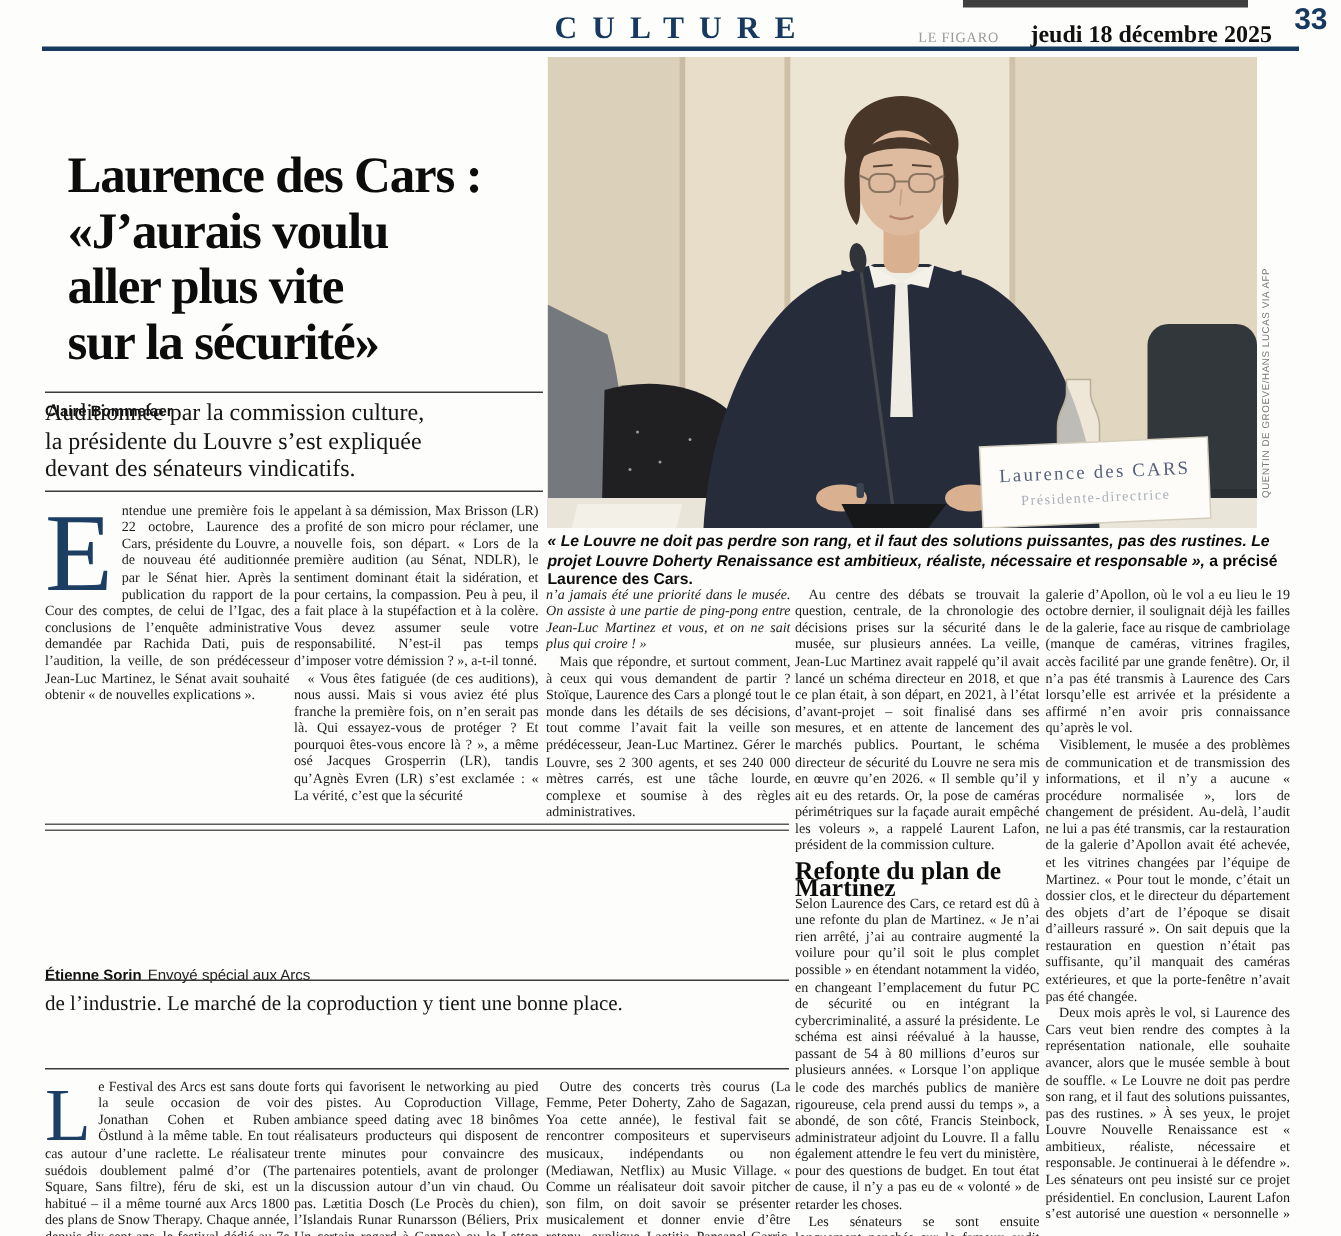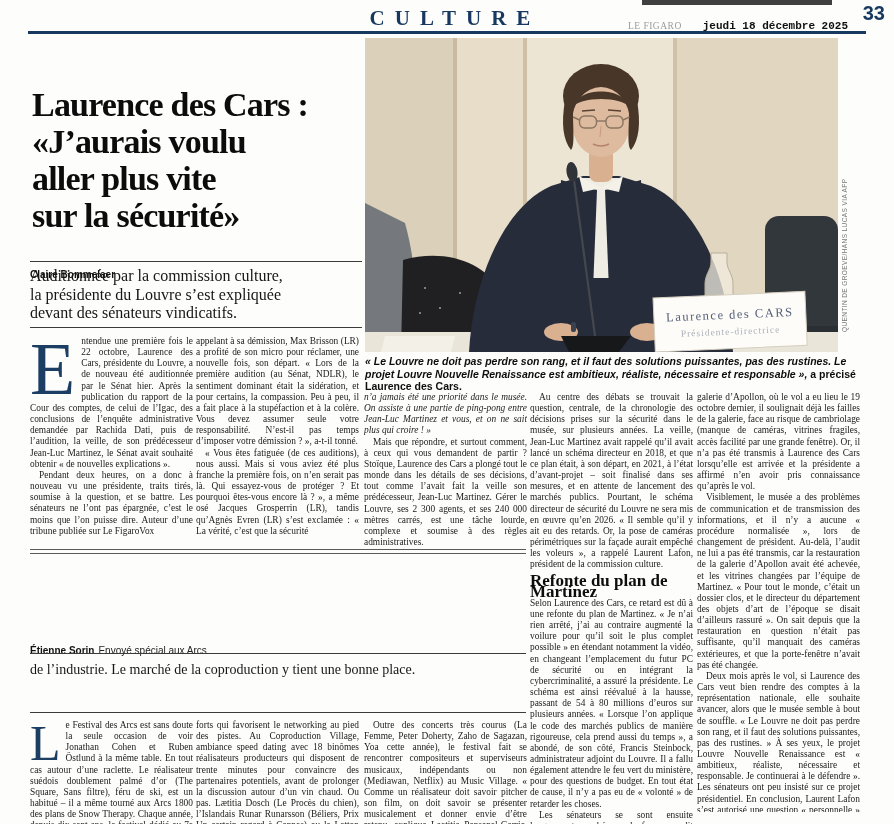--- a/index.html
+++ b/index.html
@@ -5,21 +5,21 @@
   html,body{margin:0;padding:0;background:#ffffff;}
   #page{position:relative;width:894px;height:824px;background:#fdfdfb;overflow:hidden;
         font-family:"Liberation Serif", serif;color:#1c1c1c;}
 
   
   .top-artifact{position:absolute;left:642px;top:0;width:190px;height:5px;background:#3f3f3f;}
   .section-title{position:absolute;left:0;right:0;top:6px;text-align:center;
         font-weight:bold;font-size:21px;letter-spacing:10px;color:#17395f;padding-left:16px;}
   .mast-right{position:absolute;right:46px;top:15px;white-space:nowrap;}
   .mast-paper{font-family:"Liberation Serif",serif;font-size:9.5px;color:#9b9b99;letter-spacing:.5px;margin-right:21px;}
-  .mast-date{font-family:Liberation Mono, monospace;font-weight:bold;font-size:11px;color:#111;}
+  .mast-date{font-family:Liberation Serif, serif;font-weight:bold;font-size:16px;color:#111;}
   .page-number{position:absolute;right:9px;top:2px;font-family:"Liberation Sans",sans-serif;
         font-weight:bold;font-size:20px;color:#17395f;}
   .mast-rule{position:absolute;left:28px;top:31px;width:838px;height:3px;background:#17395f;}
 
   
   .a1-headline{position:absolute;left:30px;top:84px;width:340px;font-weight:bold;color:#0c0c0c;
         font-size:34px;line-height:37px;letter-spacing:-0.8px;white-space:pre-line;}
   .byline{font-family:"Liberation Sans",sans-serif;font-weight:bold;font-size:10px;color:#111;margin-top:20px;}
   .byline-role{font-family:"Liberation Sans",sans-serif;font-weight:normal;font-size:10px;color:#222;}
   .a1-byline{position:absolute;left:30px;top:249px;}
@@ -76,21 +76,21 @@
 <div id="page">
 
   <div class="top-artifact"></div>
   <div class="section-title">CULTURE</div>
   <div class="mast-right">
     <span class="mast-paper">LE FIGARO</span><span class="mast-date">jeudi 18 décembre 2025</span>
   </div>
   <div class="page-number">33</div>
   <div class="mast-rule"></div>
 
-  <h1 class="a1-headline" style="margin:2px;">Laurence des Cars :
+  <h1 class="a1-headline" style="margin:15px;">Laurence des Cars :
 «J’aurais voulu
 aller plus vite
 sur la sécurité»</h1>
   <div class="a1-byline byline">Claire Bommelaer</div>
   <div class="hair-rule a1-rule1"></div>
   <div class="a1-standfirst">Auditionnée par la commission culture,
 la présidente du Louvre s’est expliquée
 devant des sénateurs vindicatifs.</div>
   <div class="hair-rule a1-rule2"></div>
 
@@ -171,26 +171,25 @@
 
       <g transform="translate(288,260) rotate(-2.5)">
         <rect x="0" y="0" width="152" height="54" fill="#fdfcf8" stroke="#d5cfbf" stroke-width="1"></rect>
         <text x="76" y="24" text-anchor="middle" font-family="Liberation Serif, serif" font-size="12.5" fill="#56617a" letter-spacing="1.5">Laurence des CARS</text>
         <text x="76" y="40" text-anchor="middle" font-family="Liberation Serif, serif" font-size="9.5" fill="#aab0ba" letter-spacing="1">Présidente-directrice</text>
       </g>
     </svg>
   </div>
   <div class="photo-credit">QUENTIN DE GROEVE/HANS LUCAS VIA AFP</div>
   <p class="caption" style="margin:0;">
-    <span class="quote">« Le Louvre ne doit pas perdre son rang, et il faut des solutions puissantes, pas des rustines. Le projet Louvre Nouvelle Renaissance est ambitieux, réaliste, nécessaire et responsable », </span><span>a précisé Laurence des Cars.</span>
+    <span class="quote">« Le Louvre ne doit pas perdre son rang, et il faut des solutions puissantes, pas des rustines. Le projet Louvre Doherty Renaissance est ambitieux, réaliste, nécessaire et responsable », </span><span>a précisé Laurence des Cars.</span>
   </p>
 
   <div class="col" id="a1c1">
     <p><span class="dropcap">E</span><span>ntendue une première fois le 22 octobre, Laurence des Cars, présidente du Louvre, a de nouveau été auditionnée par le Sénat hier. Après la publication du rapport de la Cour des comptes, de celui de l’Igac, des conclusions de l’enquête administrative demandée par Rachida Dati, puis de l’audition, la veille, de son prédécesseur Jean-Luc Martinez, le Sénat avait souhaité obtenir « de nouvelles explications ».</span></p>
-    <p class="ind">Pendant deux heures, on a donc à nouveau vu une présidente, traits tirés, soumise à la question, et se battre. Les sénateurs ne l’ont pas épargnée, c’est le moins que l’on puisse dire. Auteur d’une tribune publiée sur Le FigaroVox</p>
   </div>
   <div class="col" id="a1c2">
     <p>appelant à sa démission, Max Brisson (LR) a profité de son micro pour réclamer, une nouvelle fois, son départ. « Lors de la première audition (au Sénat, NDLR), le sentiment dominant était la sidération, et pour certains, la compassion. Peu à peu, il a fait place à la stupéfaction et à la colère. Vous devez assumer seule votre responsabilité. N’est-il pas temps d’imposer votre démission ? », a-t-il tonné.</p>
     <p class="ind">« Vous êtes fatiguée (de ces auditions), nous aussi. Mais si vous aviez été plus franche la première fois, on n’en serait pas là. Qui essayez-vous de protéger ? Et pourquoi êtes-vous encore là ? », a même osé Jacques Grosperrin (LR), tandis qu’Agnès Evren (LR) s’est exclamée : « La vérité, c’est que la sécurité</p>
   </div>
   <div class="col" id="a1c3">
     <p class="it">n’a jamais été une priorité dans le musée. On assiste à une partie de ping-pong entre Jean-Luc Martinez et vous, et on ne sait plus qui croire ! »</p>
     <p class="ind">Mais que répondre, et surtout comment, à ceux qui vous demandent de partir ? Stoïque, Laurence des Cars a plongé tout le monde dans les détails de ses décisions, tout comme l’avait fait la veille son prédécesseur, Jean-Luc Martinez. Gérer le Louvre, ses 2 300 agents, et ses 240 000 mètres carrés, est une tâche lourde, complexe et soumise à des règles administratives.</p>
   </div>
   <div class="col" id="a1c4">

